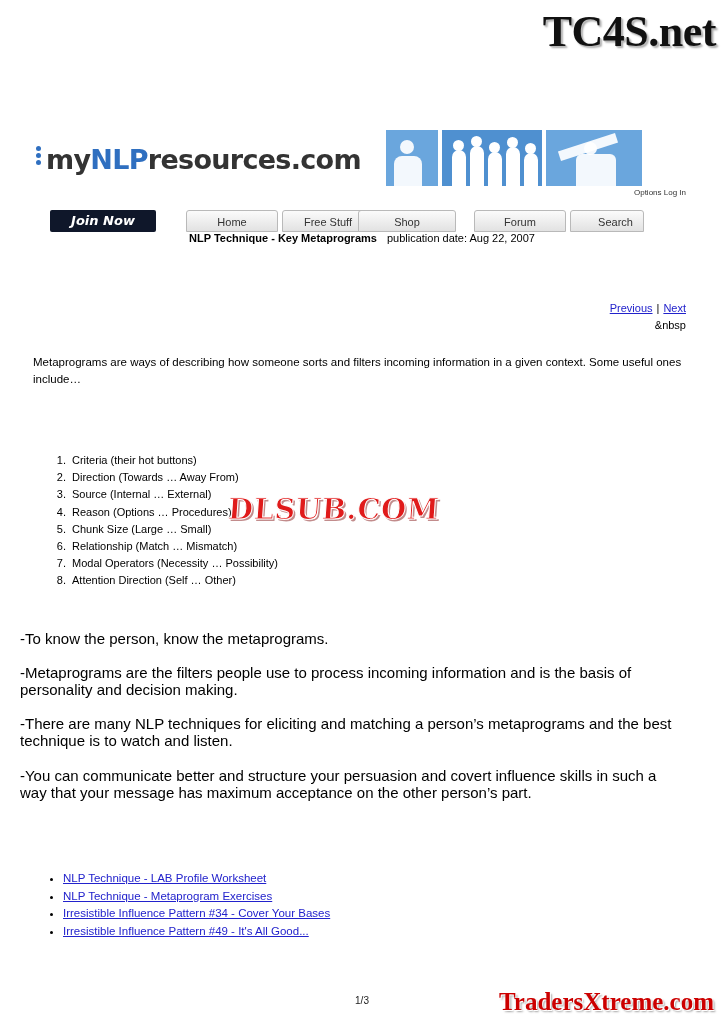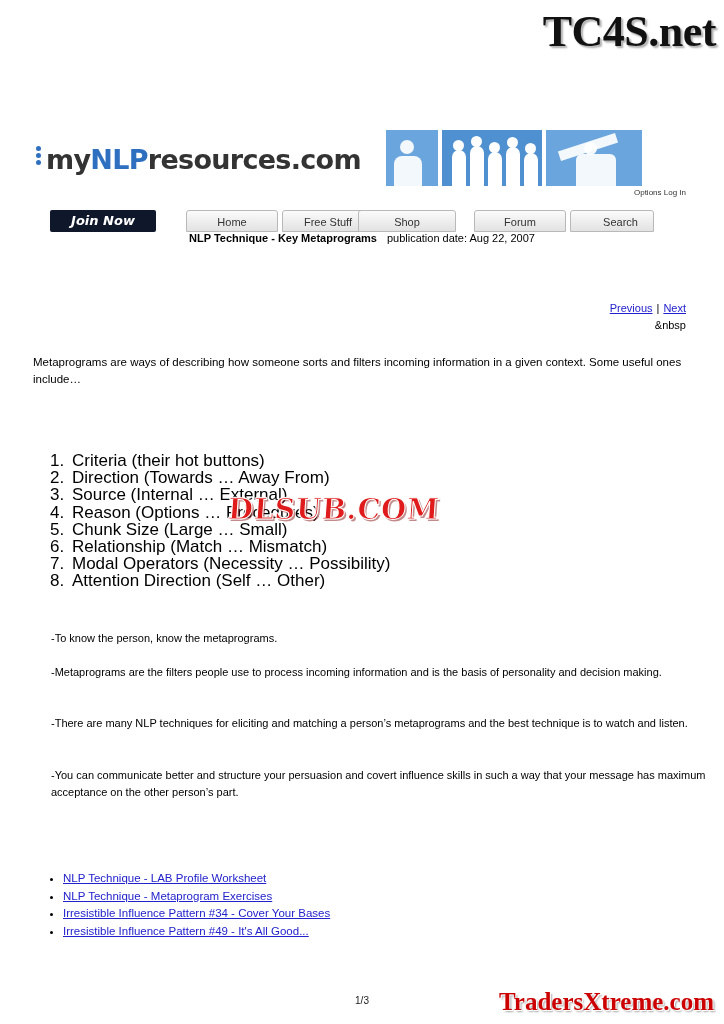--- a/index.html
+++ b/index.html
@@ -204,21 +204,21 @@
     width: 655px;
     font-size: 11.5px;
     line-height: 17px;
   }
 
   .metalist {
     position: absolute;
     left: 33px;
     top: 452px;
     width: 500px;
-    font-size: 17px;
+    font-size: 11px;
     margin: 0;
     padding-left: 36px;
   }
   .metalist li {
     line-height: 17.2px;
     padding-left: 3px;
   }
 
   .dlsub {
     position: absolute;
@@ -229,23 +229,23 @@
     font-size: 29px;
     color: #e01b1b;
     letter-spacing: 0.5px;
     -webkit-text-stroke: 1px #ffffff;
     text-shadow: 2px 2px 0 rgba(120,0,0,0.45), 0 0 2px #ffffff;
     transform: skewX(-4deg);
   }
 
   .para {
     position: absolute;
-    left: 51px;
+    left: 20px;
     width: 655px;
-    font-size: 11px;
+    font-size: 15px;
     line-height: 17px;
   }
   .para.p1 { top: 630px; }
   .para.p2 { top: 664px; }
   .para.p3 { top: 715px; }
   .para.p4 { top: 767px; }
 
   
   .linklist {
     position: absolute;
@@ -324,21 +324,21 @@
   </div>
 
   <div class="members-login">Options Log In</div>
 
   <div class="navbar">
     <div class="nav-join">Join Now</div>
     <div class="nav-tab" style="left:150px; width:92px;">Home</div>
     <div class="nav-tab" style="left:246px; width:92px;">Free Stuff</div>
     <div class="nav-tab" style="left:322px; width:98px;">Shop</div>
     <div class="nav-tab" style="left:438px; width:92px;">Forum</div>
-    <div class="nav-tab" style="left:534px; width:84px;padding-left:17px;">Search</div>
+    <div class="nav-tab" style="left:534px; width:74px;padding-left:17px;">Search</div>
   </div>
 </div>
 
 <div class="title-line">
   <span class="doc-title">NLP Technique - Key Metaprograms</span><span class="pubdate">publication date: Aug 22, 2007</span>
 </div>
 
 <div class="prevnext">
   <a href="#">Previous</a><span class="sep">|</span><a href="#">Next</a>
 </div>

